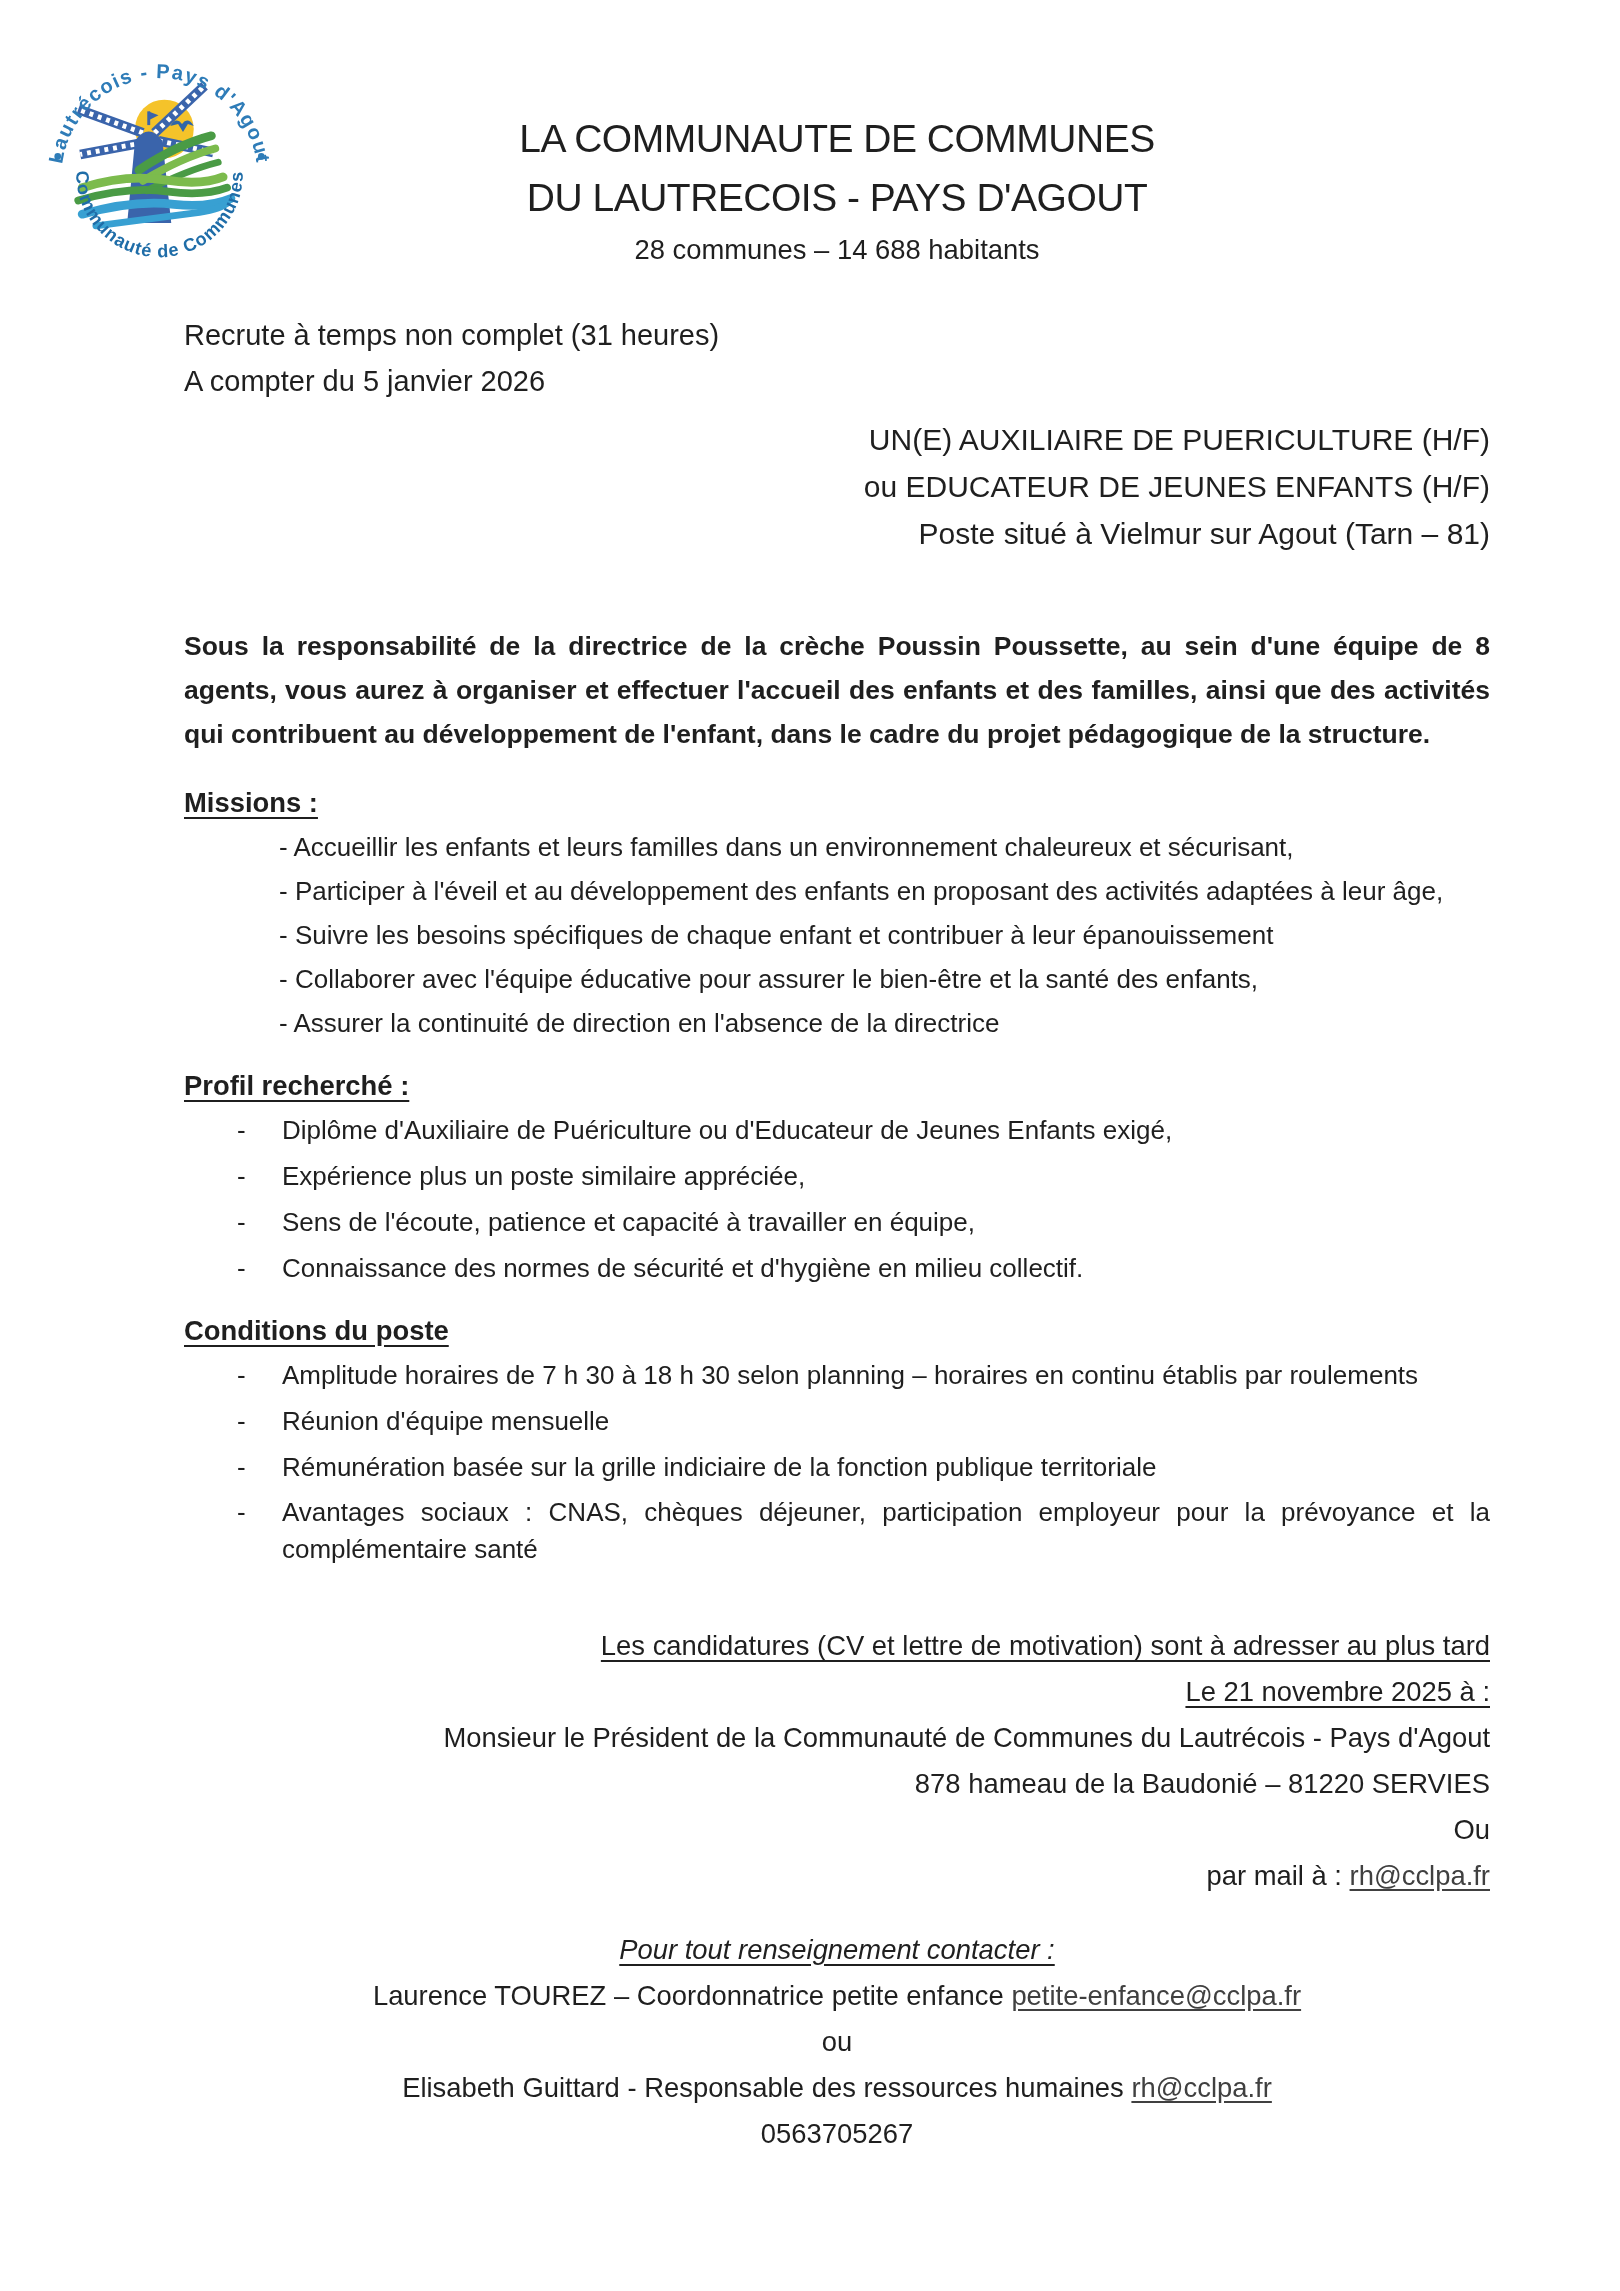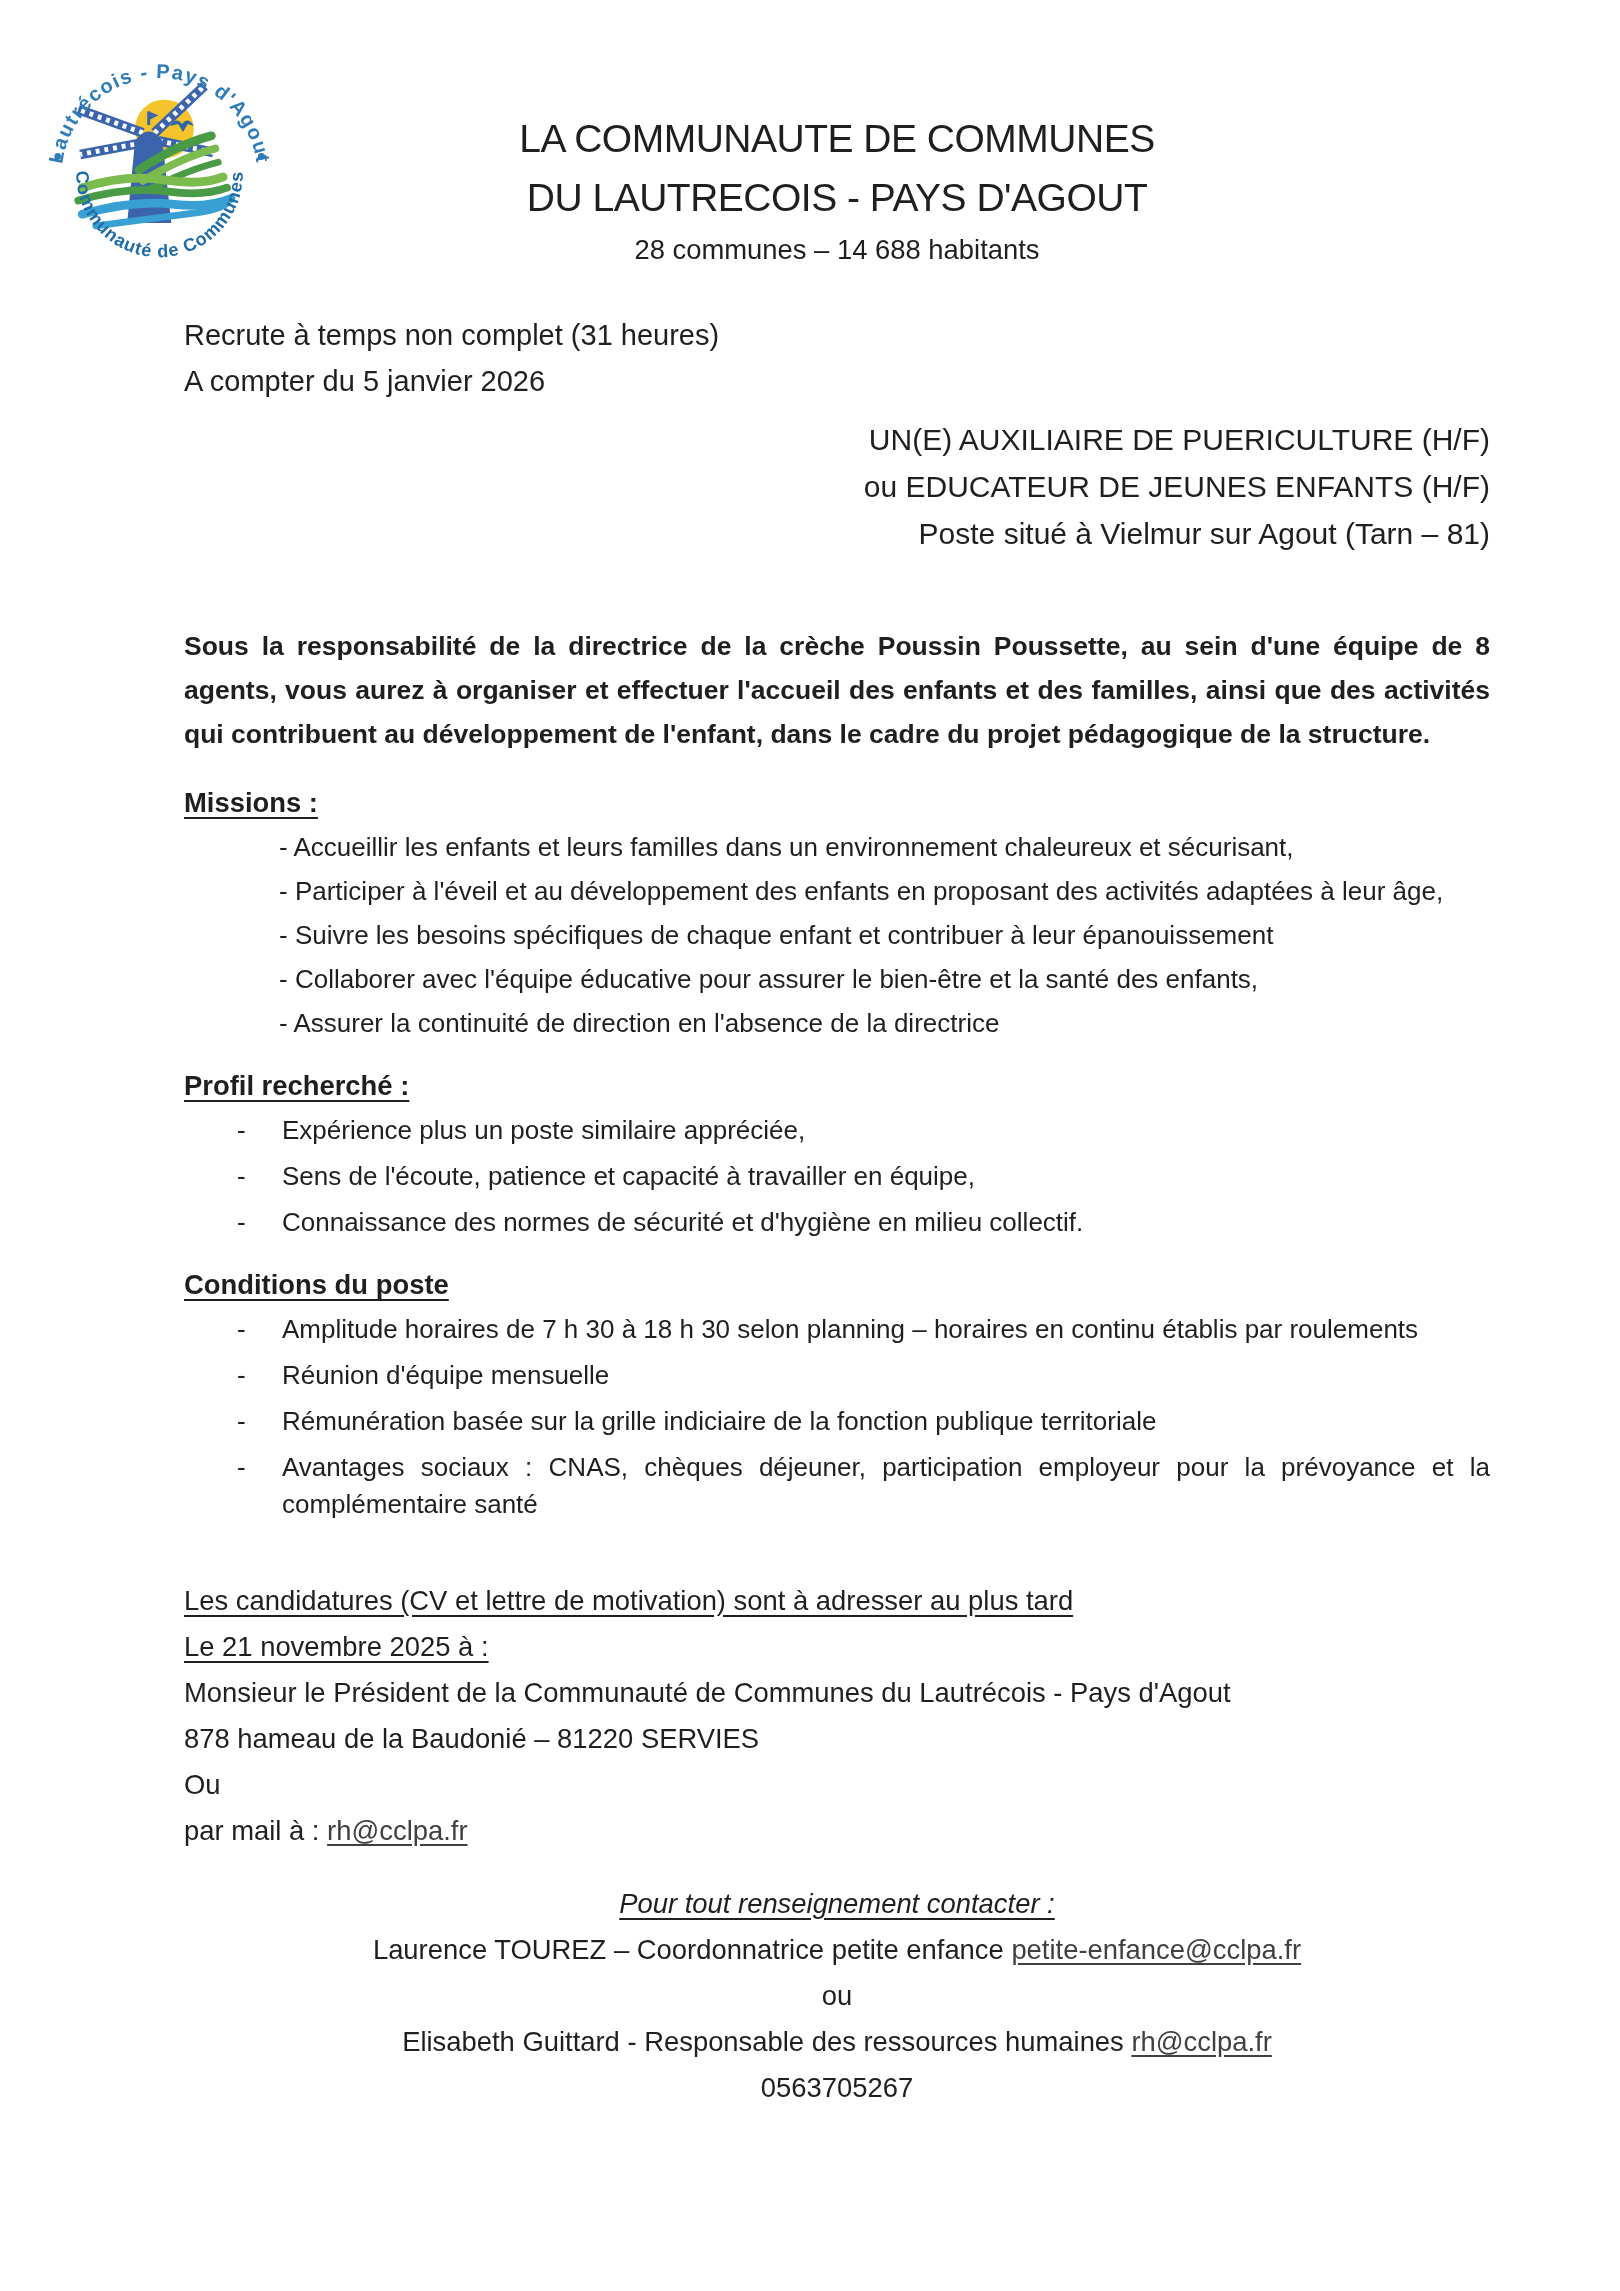--- a/index.html
+++ b/index.html
@@ -43,21 +43,21 @@
   .dash-inline li {
     padding-left:95px; line-height:37px; margin-bottom:6.9px; text-align:justify;
   }
   .dash-inline li::before { content:"- "; }
   .dash-col li {
     position:relative; padding-left:98px; line-height:37px; margin-bottom:8.8px; text-align:justify;
   }
   .dash-col li::before { content:"-"; position:absolute; left:53px; top:0; }
 
   
-  .application { margin-top:55px; text-align:left; font-size:27.4px; line-height:46px; }
+  .application { margin-top:55px; text-align:right; font-size:27.4px; line-height:46px; }
   .contact     { margin-top:27.4px; text-align:center; font-size:27.4px; line-height:46px; }
   .u { text-decoration:underline; text-underline-offset:4.9px; }
   .contact-heading { font-style:italic; text-decoration:underline; text-underline-offset:4.9px; }
   a.mail { color:#404040; text-decoration:underline; text-underline-offset:3.9px; }
 </style>
 </head>
 <body>
 
 <div class="page">
 
@@ -142,20 +142,21 @@
         <li>Participer à l'éveil et au développement des enfants en proposant des activités adaptées à leur âge,</li>
         <li>Suivre les besoins spécifiques de chaque enfant et contribuer à leur épanouissement</li>
         <li>Collaborer avec l'équipe éducative pour assurer le bien-être et la santé des enfants,</li>
         <li>Assurer la continuité de direction en l'absence de la directrice</li>
       </ul>
     </section>
 
     <section class="sec">
       <h2 class="sec-heading">Profil recherché :</h2>
       <ul class="dash-col">
+        <li>Diplôme d'Auxiliaire de Puériculture ou d'Educateur de Jeunes Enfants exigé,</li>
         <li>Expérience plus un poste similaire appréciée,</li>
         <li>Sens de l'écoute, patience et capacité à travailler en équipe,</li>
         <li>Connaissance des normes de sécurité et d'hygiène en milieu collectif.</li>
       </ul>
     </section>
 
     <section class="sec">
       <h2 class="sec-heading">Conditions du poste</h2>
       <ul class="dash-col">
         <li>Amplitude horaires de 7 h 30 à 18 h 30 selon planning – horaires en continu établis par roulements</li>

